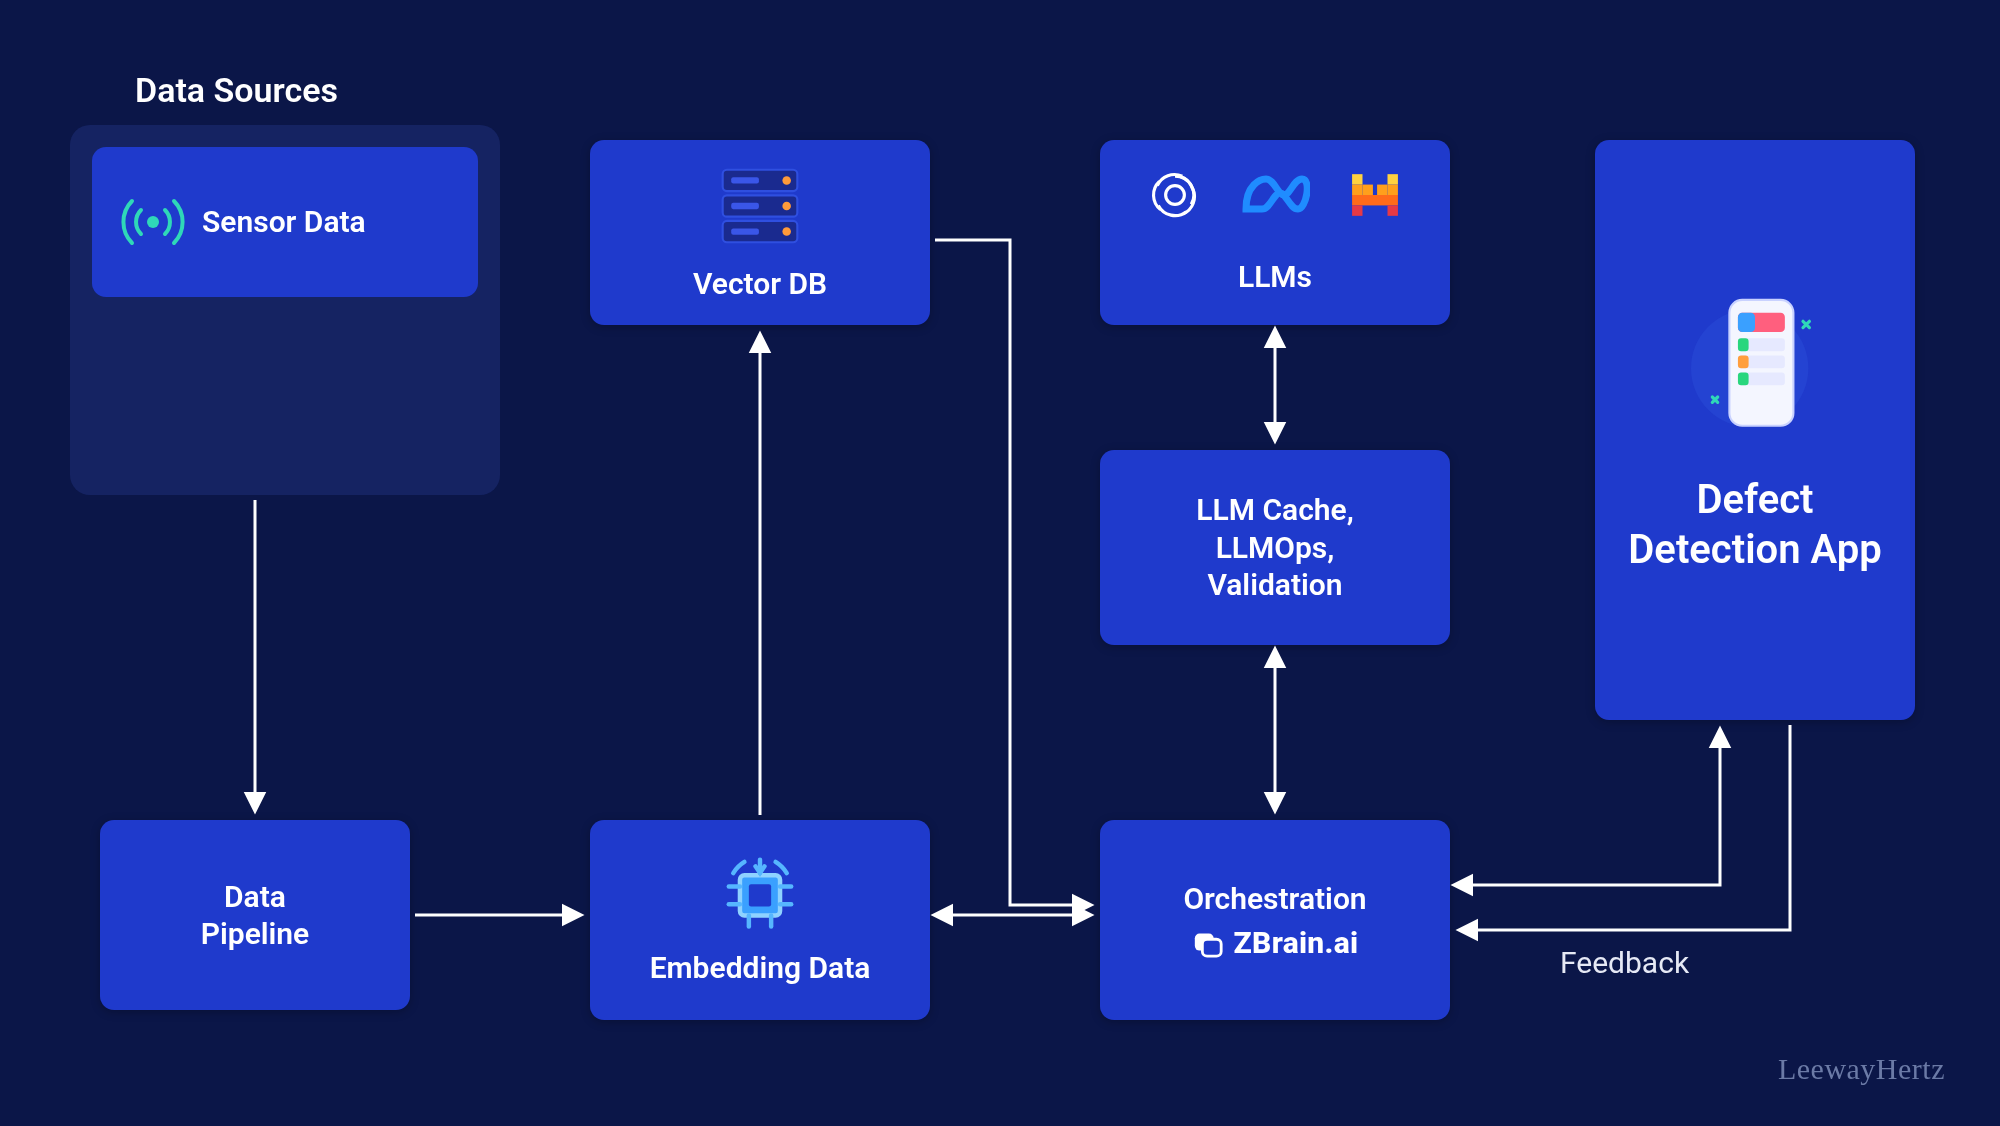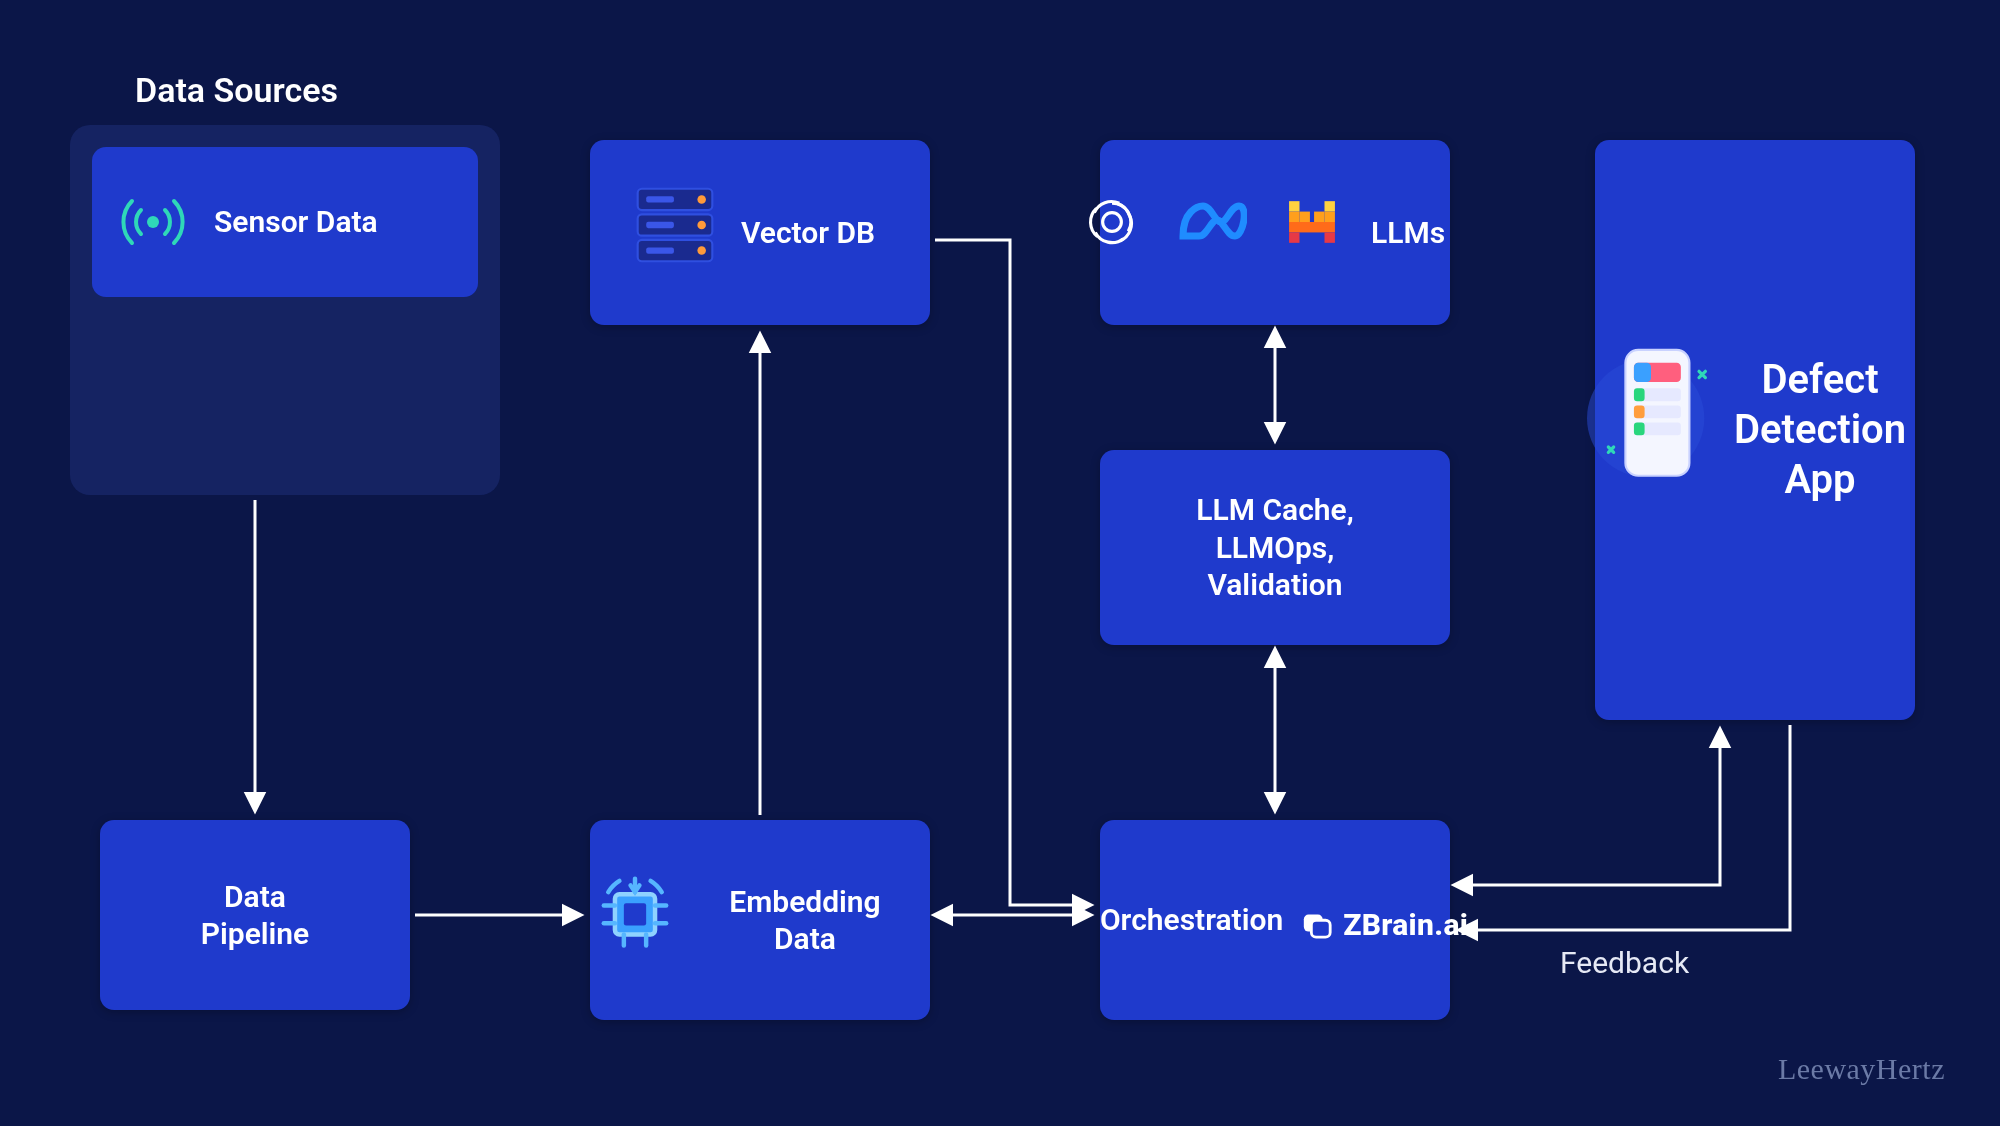--- a/index.html
+++ b/index.html
@@ -13,36 +13,36 @@
     height: 1126px;
     overflow: hidden;
   }
   .canvas { position: relative; width: 2000px; height: 1126px; }
 
   .panel {
     position: absolute;
     background: #1f3acc;
     border-radius: 14px;
     display: flex;
-    flex-direction: row;
+    flex-direction: column;
     align-items: center;
     justify-content: center;
     text-align: center;
     box-shadow: 0 2px 10px rgba(0,0,0,.25);
   }
   .panel .label { font-size: 30px; font-weight: 600; line-height: 1.25; padding: 0 18px; }
 
   .sources-title { position: absolute; left: 135px; top: 70px; font-size: 34px; font-weight: 600; text-align: center; }
   .sources-box {
     position: absolute; left: 70px; top: 125px; width: 430px; height: 370px;
     background: rgba(40,60,150,.35); border-radius: 20px; padding: 22px;
   }
   .source-item {
     background: #1f3acc; border-radius: 14px; height: 150px; margin-bottom: 24px;
-    display: flex; align-items: center; padding: 12px 26px; gap: 26px;
+    display: flex; align-items: center; padding: 12px 26px; gap: 14px;
   }
   .source-item .txt { font-size: 30px; font-weight: 600; line-height: 1.2; }
 
   .icon-slot { width: 70px; height: 70px; display:flex; align-items:center; justify-content:center; flex-shrink:0; }
 
   .brand {
     position: absolute; right: 55px; bottom: 40px; font-family: Georgia, 'Times New Roman', serif;
     font-size: 30px; color: #6b7aa6; letter-spacing: .5px;
   }
   .feedback-label { position:absolute; font-size:30px; color:#e6e9f5; }

